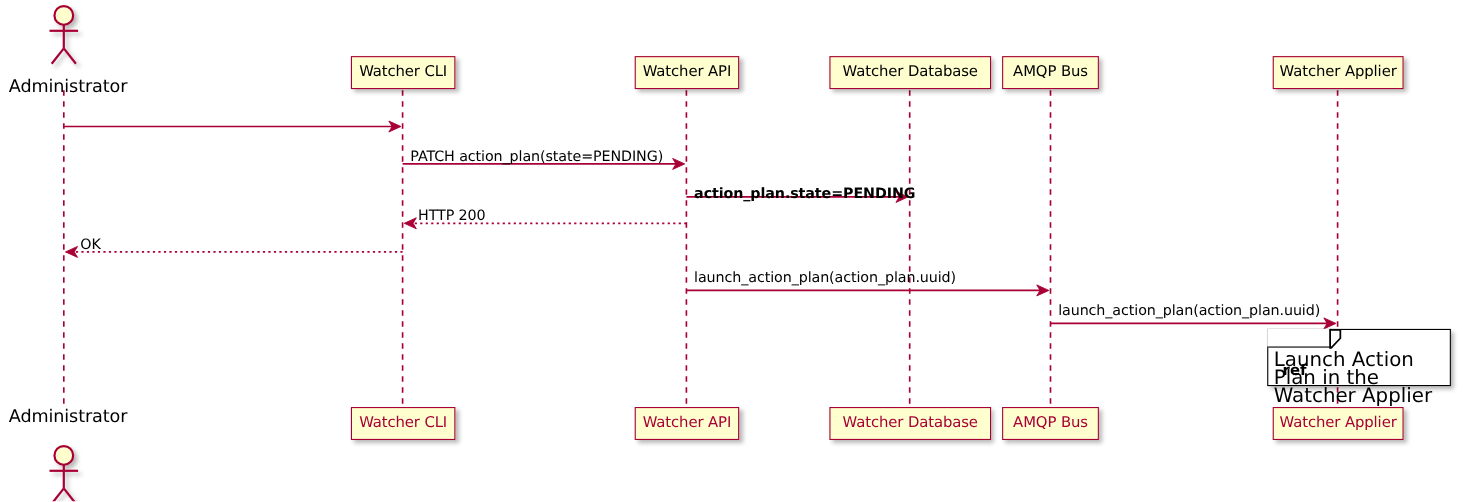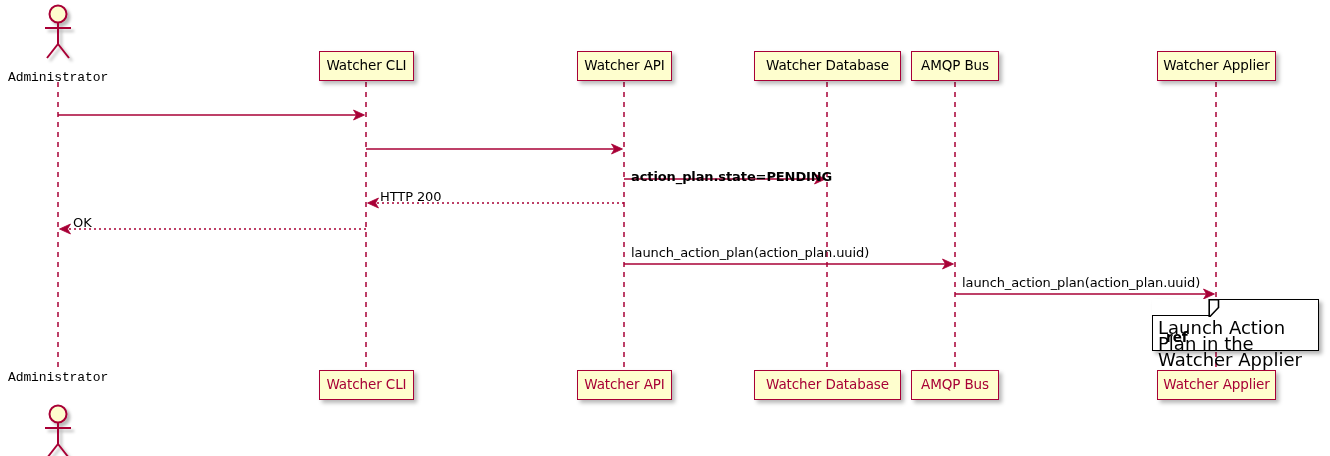--- a/index.html
+++ b/index.html
@@ -40,26 +40,25 @@
     white-space: nowrap;
     box-shadow: 3px 3px 4px rgba(0,0,0,0.28);
     letter-spacing: -0.1px;
   }
   .pbox.bottom {
     color: #A80036;
   }
   
   .actor-label {
     position: absolute;
-    font-size: 13px;
+    font-size: 16px;
     color: #000000;
     white-space: nowrap;
     line-height: 1;
     letter-spacing: -0.1px;
-    font-family: Liberation Mono, monospace;
   }
   
   .msg {
     position: absolute;
     font-size: 13px;
     color: #000000;
     white-space: nowrap;
     line-height: 1;
     letter-spacing: -0.1px;
   }
@@ -189,20 +188,21 @@
     <span>Watcher Applier</span>
   </div>
 
   <div class="actor-label" style="left:8px; top:71px;">
     <span>Administrator</span>
   </div>
   <div class="actor-label" style="left:8px; top:371px;">
     <span>Administrator</span>
   </div>
 
+  <div class="msg" style="left:373px; top:136px;">PATCH action_plan(state=PENDING)</div>
   <div class="msg" style="left:631px; top:170px;font-weight:bold;">action_plan.state=PENDING</div>
   <div class="msg" style="left:380px; top:190px;">HTTP 200</div>
   <div class="msg" style="left:73px; top:216px;text-align:center;">OK</div>
   <div class="msg" style="left:631px; top:246px;">launch_action_plan(action_plan.uuid)</div>
   <div class="msg" style="left:962px; top:276px;">launch_action_plan(action_plan.uuid)</div>
 
   <div class="ref-box" style="left:1152px; top:299px; width:167px; height:52px;"></div>
   <div class="ref-tab" style="left:1152px; top:299px; width:58px; height:17px;"></div>
   <svg class="layer" width="1330" height="456" viewBox="0 0 1330 456" xmlns="http://www.w3.org/2000/svg">
     <path d="M1209.2 299.8 L1218.5 299.8 L1218.5 307.5 L1210.2 316.2 L1209.2 316.2 Z" fill="#FFFFFF" stroke="#000000" stroke-width="1.6" stroke-linejoin="miter"></path>

